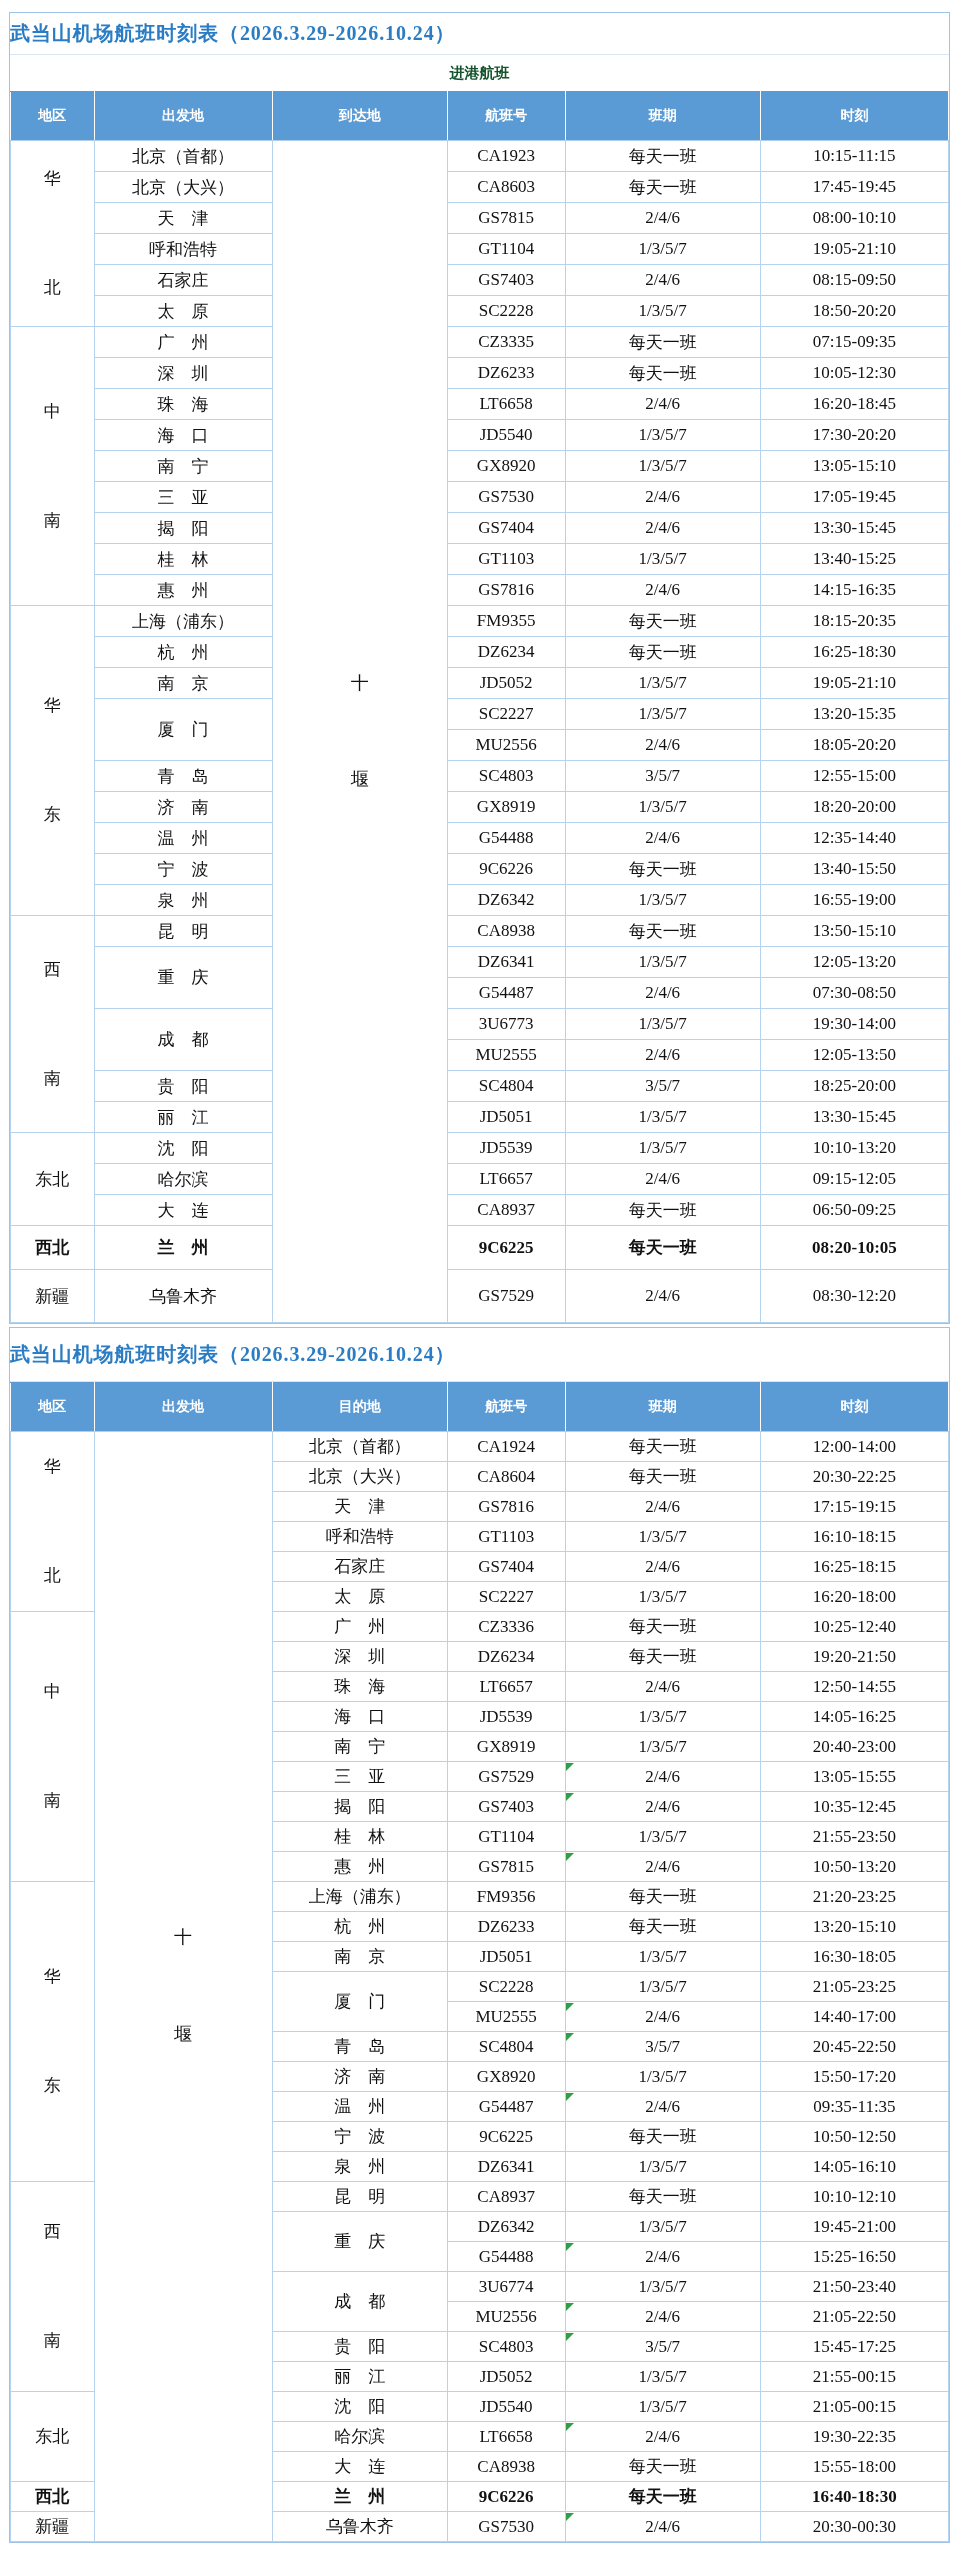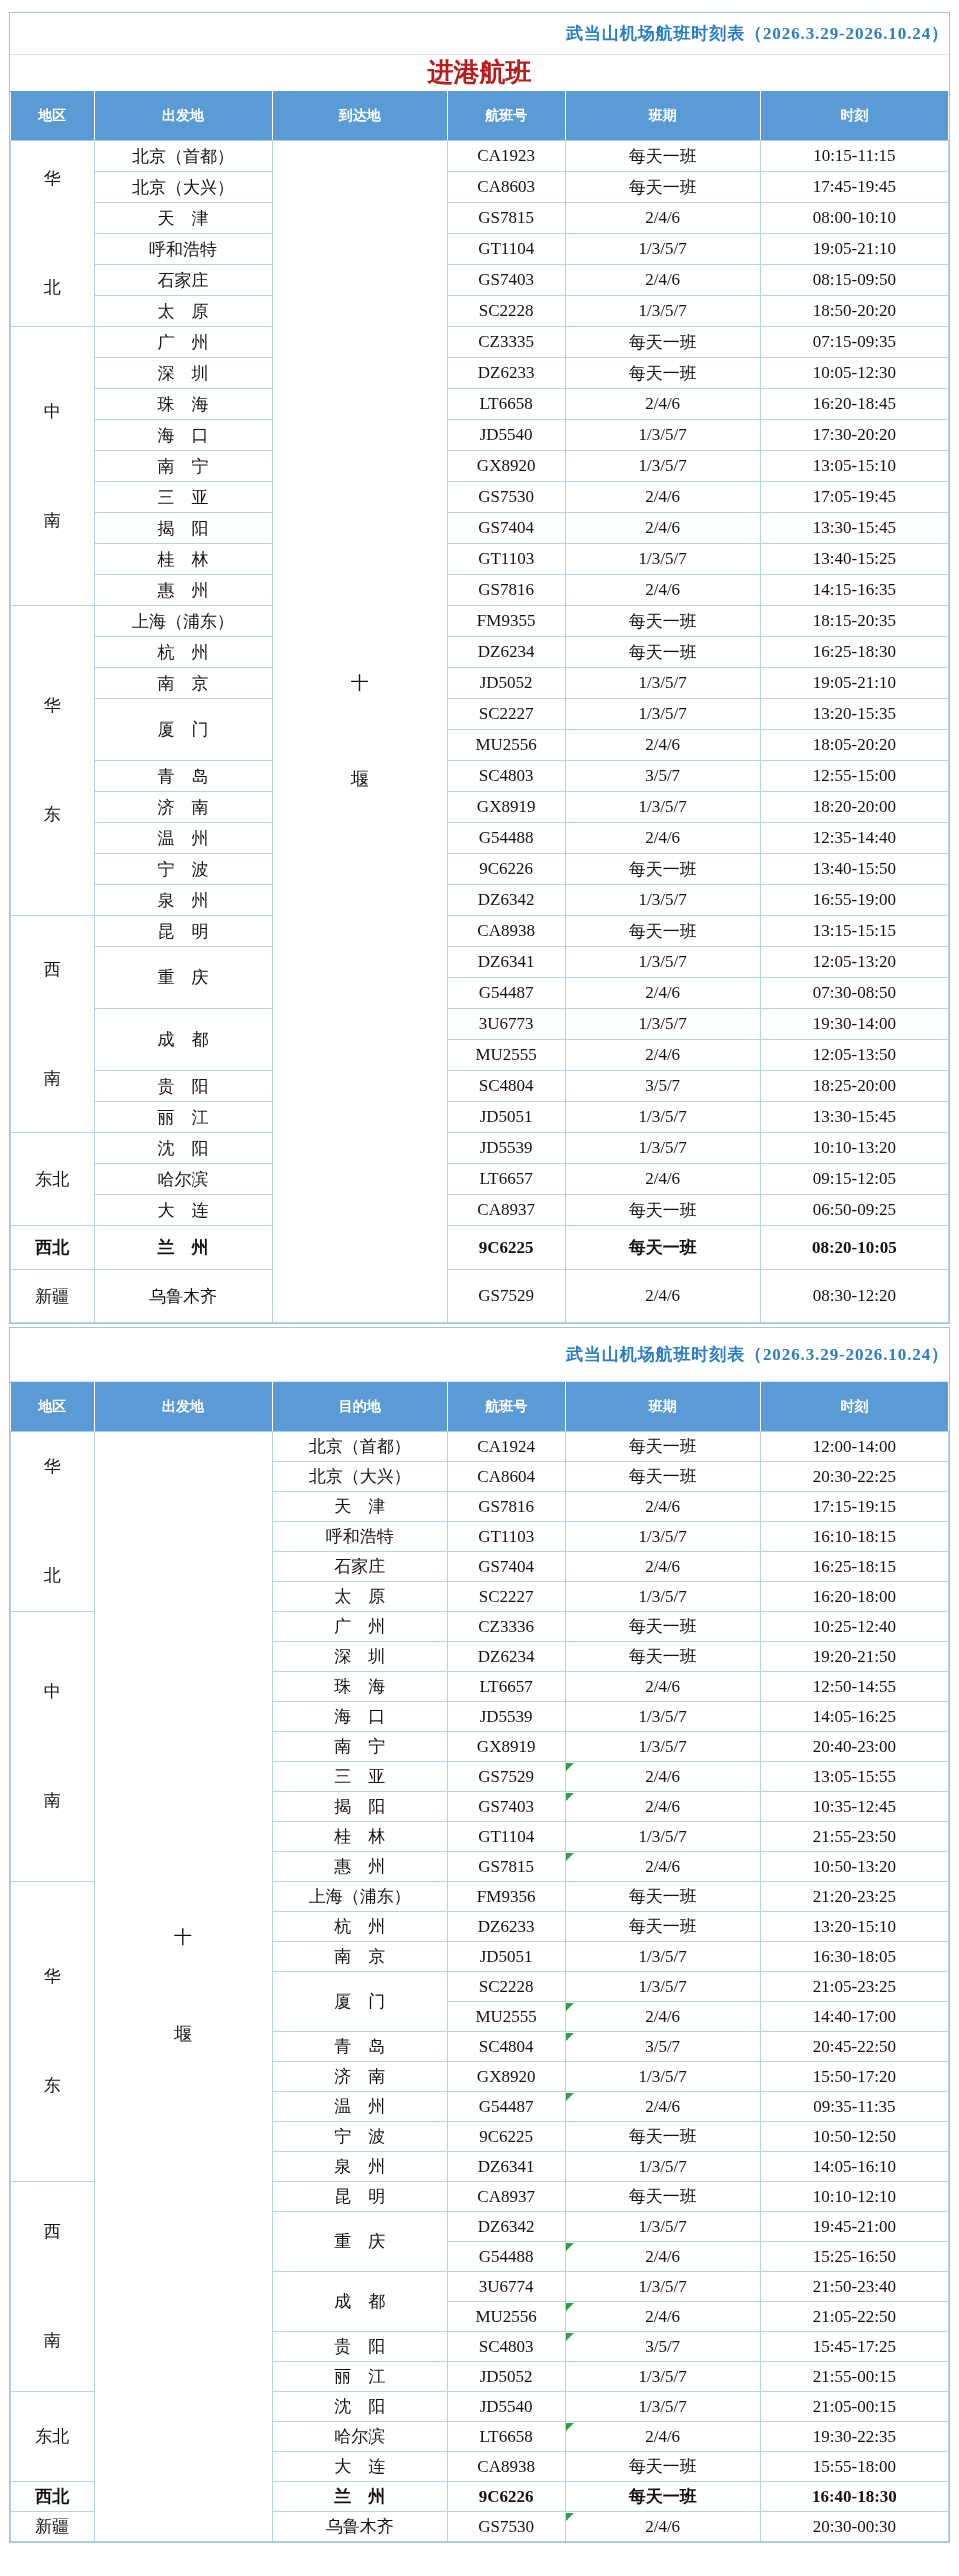--- a/index.html
+++ b/index.html
@@ -1,27 +1,27 @@
 <!DOCTYPE html>
 <html style="font-size:14px"><head>
 <meta charset="utf-8">
 <style>
   html,body{margin:0;padding:0;background:#ffffff;}
   body{width:959px;font-family:"Liberation Serif","DejaVu Serif",serif;color:#111;}
   .page{padding:12.4px 9px 19.5px;}
   .block{border:0.9px solid #9dc3e6;background:#fff;}
   .block + .block{margin-top:2.7px;}
   .block-title{
-    height:41px;line-height:41px;text-align:right;
-    color:#2a7dc4;font-size:17px;font-weight:bold;
+    height:41px;line-height:41px;text-align:left;
+    color:#2a7dc4;font-size:20px;font-weight:bold;
     border-bottom:0.9px solid #d9e6f4;letter-spacing:0.9px;
   }
   .block-subtitle{
     height:36px;line-height:36px;text-align:center;
-    color:#b91c1c;font-size:26px;font-weight:bold;
+    color:#14532d;font-size:15px;font-weight:bold;
   }
   [data-table-index="1"] .block-title{height:53px;line-height:53px;}
   [data-table-index="1"] .block-subtitle{height:39px;line-height:39px;}
   table.sched{border-collapse:collapse;width:100%;table-layout:fixed;}
   table.sched th{
     background:#5b9bd5;color:#ffffff;font-size:14px;font-weight:bold;
     height:46px;border:0.9px solid #ffffff;border-bottom:0.9px solid #aecdea;
     border-top:0.9px solid #5b9bd5;
   }
   table.sched td{
@@ -236,21 +236,21 @@
             <td class="time">16:55-19:00</td>
           </tr>
           <tr>
             <td rowspan="7" class="region stacked">
               <span>西</span>
               <span>南</span>
             </td>
             <td class="city">昆　明</td>
             <td class="flight">CA8938</td>
             <td class="days">每天一班</td>
-            <td class="time">13:15-15:15</td>
+            <td class="time">13:50-15:10</td>
           </tr>
           <tr>
             <td rowspan="2" class="city">重　庆</td>
             <td class="flight">DZ6341</td>
             <td class="days">1/3/5/7</td>
             <td class="time">12:05-13:20</td>
           </tr>
           <tr>
             <td class="flight">G54487</td>
             <td class="days">2/4/6</td>

